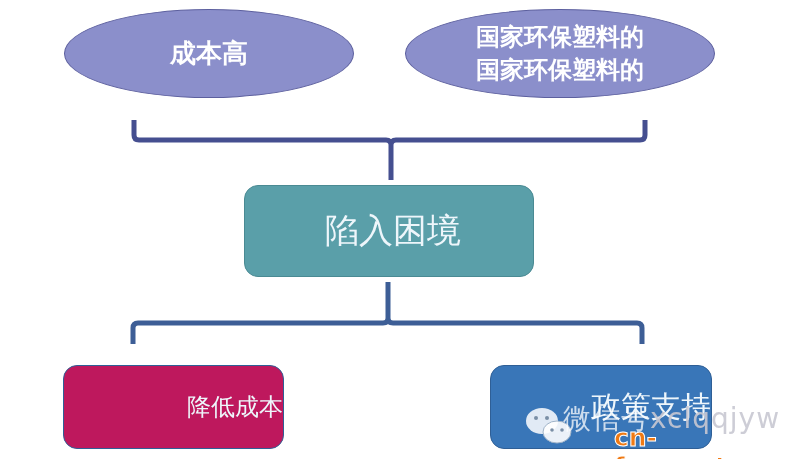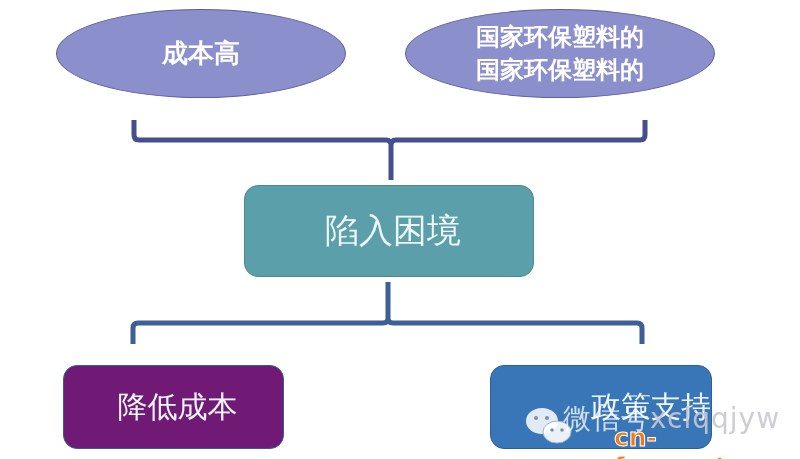--- a/index.html
+++ b/index.html
@@ -1,28 +1,28 @@
 <!DOCTYPE html>
 <html><head>
 <meta charset="utf-8">
 <style>
   html, body { margin:0; padding:0; }
   body { width:800px; height:459px; background:#ffffff; position:relative; overflow:hidden;
          font-family:"DejaVu Sans", sans-serif; }
   .ellipse { position:absolute; border-radius:50%; background:#8b8fcb; border:1.5px solid #5c5f9e;
              box-sizing:border-box; display:flex; align-items:center; justify-content:center;
              text-align:center; color:#ffffff; font-weight:bold; }
-  #e1 { left:56px; top:9px; width:290px; height:89px; font-size:26px; }
+  #e1 { left:64px; top:9px; width:290px; height:89px; font-size:26px; }
   #e2 { left:405px; top:9px; width:310px; height:89px; font-size:24px; line-height:33px; }
   .box { position:absolute; border-radius:14px; display:flex; align-items:center; justify-content:center;
          color:#eef6fb; box-sizing:border-box;padding-left:8px; }
   #mid { left:244px; top:185px; width:290px; height:92px; background:#5a9fa9; border:1.5px solid #4a8a93;
          font-size:34px; }
-  #b1 { left:63px; top:365px; width:221px; height:84px; background:#701a75; border:1.5px solid #2f5f96;
-        font-size:30px; }
+  #b1 { left:63px; top:365px; width:221px; height:84px; background:#be185d; border:1.5px solid #2f5f96;
+        font-size:24px;justify-content:flex-end; }
   #b2 { left:490px; top:365px; width:222px; height:84px; background:#3976b8; border:1.5px solid #2f5f96;
         font-size:30px;justify-content:flex-end; }
   svg.lines { position:absolute; left:0; top:0; }
   .wm1 { position:absolute; left:528px; top:400px; color:rgba(255,255,255,0.75); font-size:28px;
          letter-spacing:1px; }
   .wm1 .latin { color:rgba(200,200,210,0.9); }
   .wm2 { position:absolute; left:614px; top:423px; font-family:"DejaVu Sans", sans-serif; font-weight:bold; }
   .wm2 .cn { color:#f07a14; font-size:25px; -webkit-text-stroke:1px #ffffff; }
   .wm2 .com { color:#222222; font-size:20px; }
   .wechat { position:absolute; left:524px; top:405px; }

